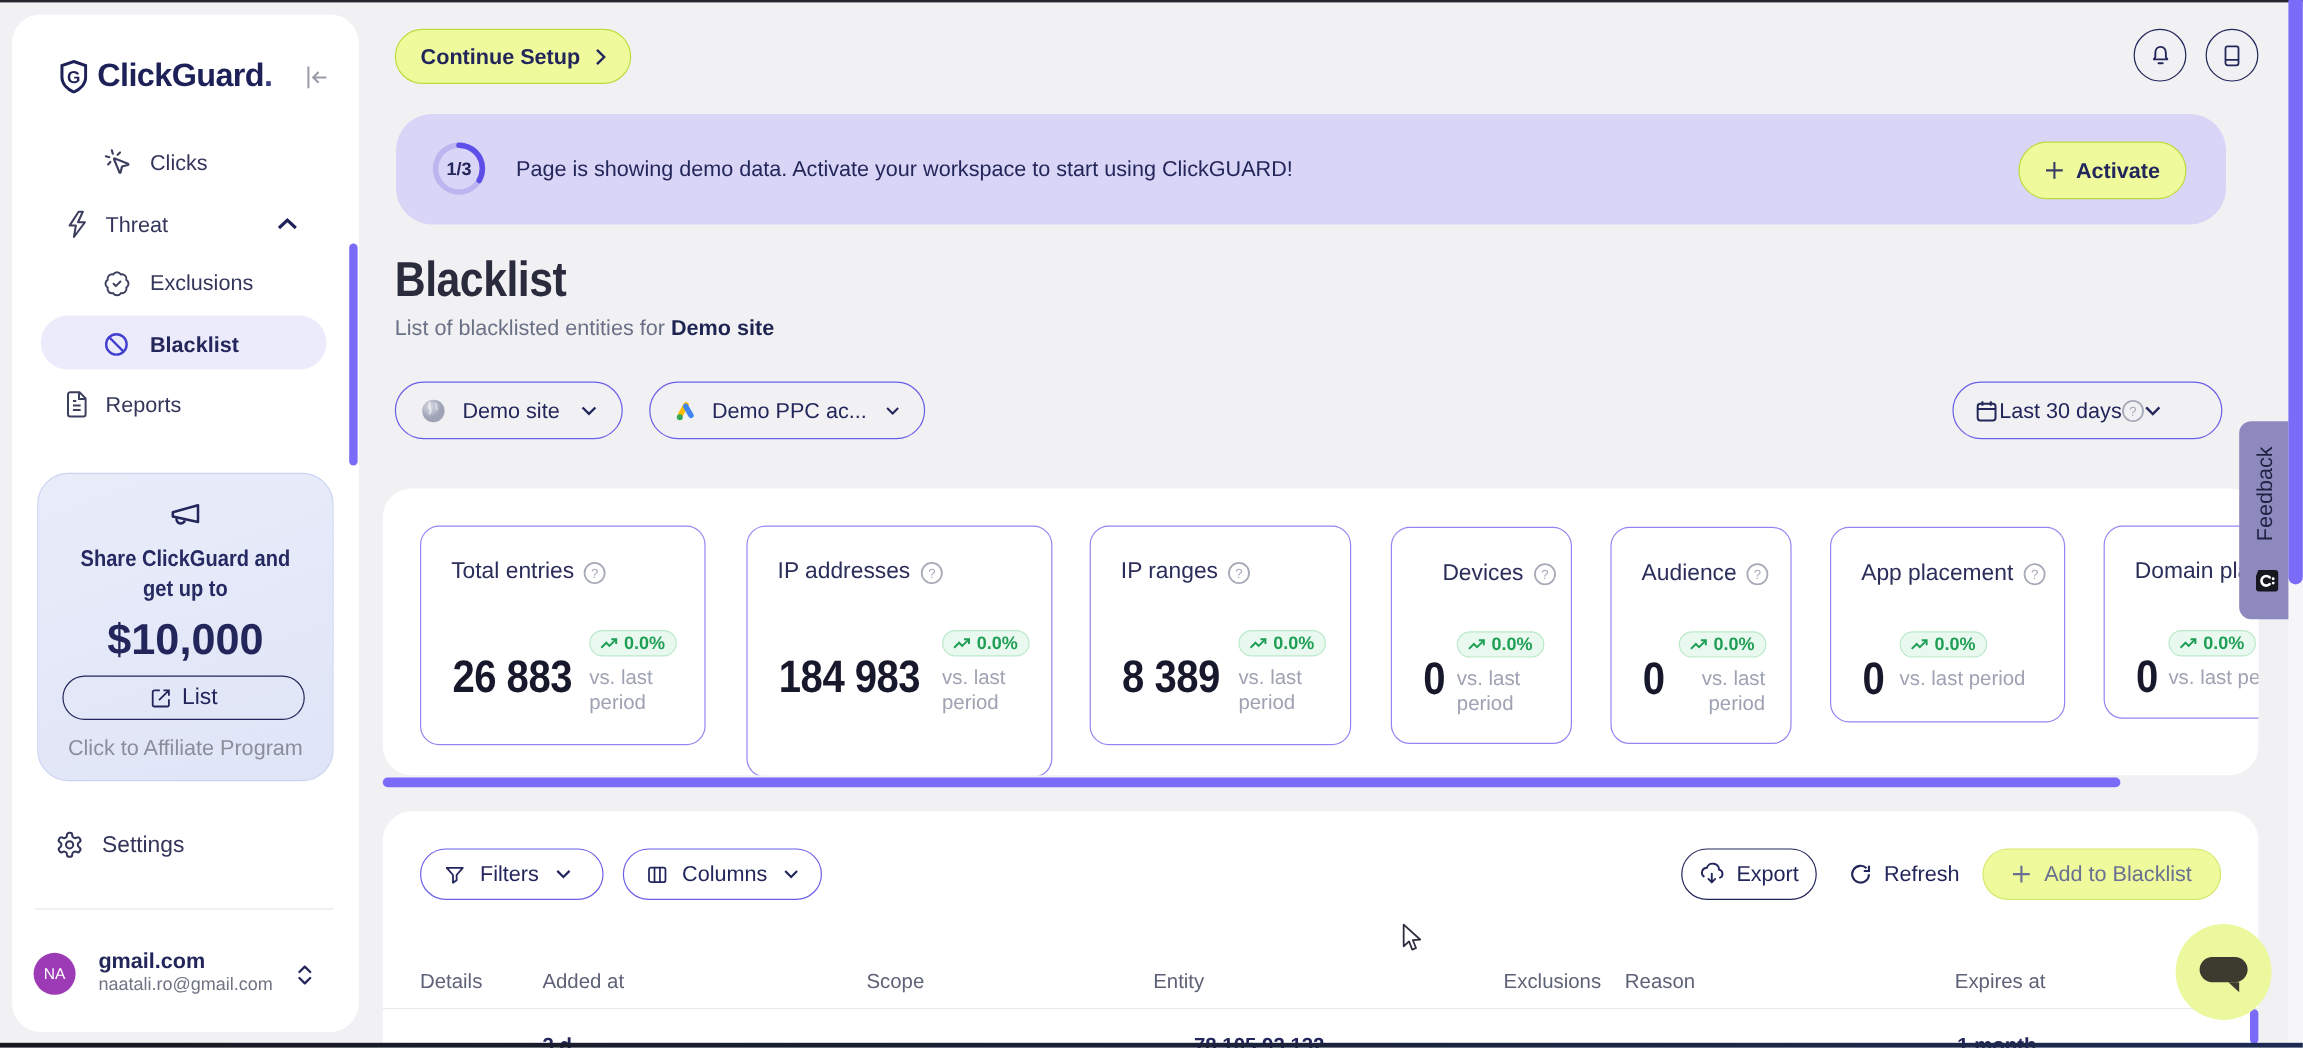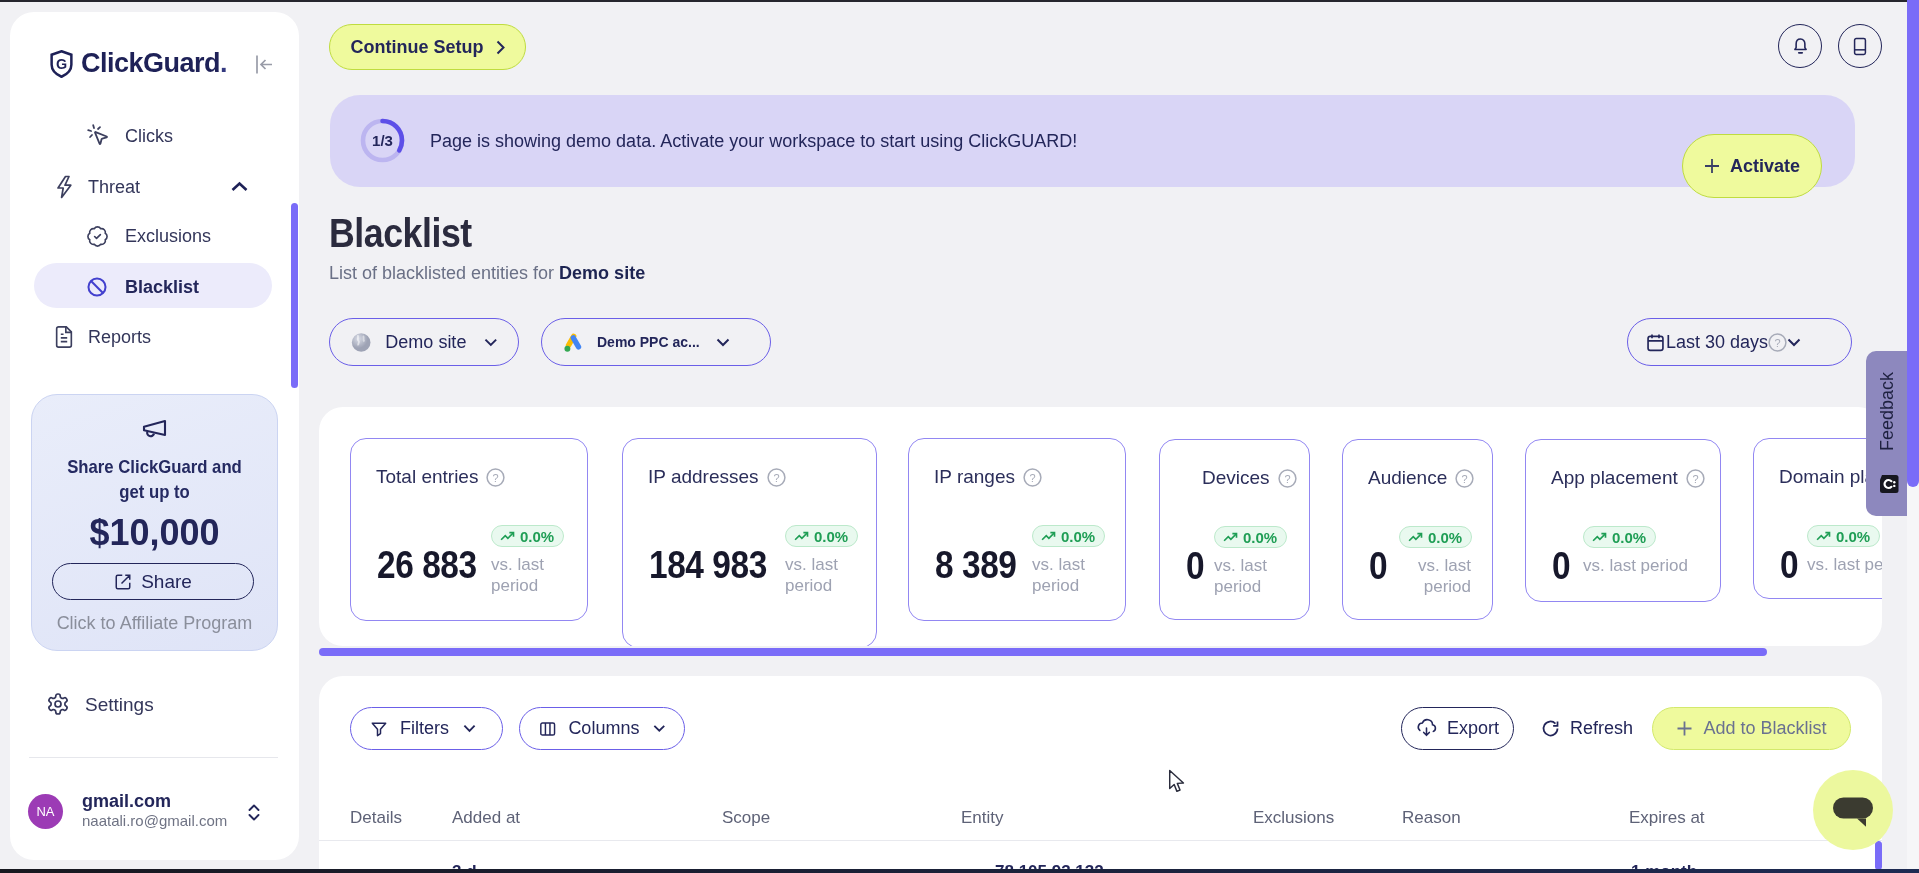--- a/index.html
+++ b/index.html
@@ -69,21 +69,21 @@
 <svg class="abs" style="left:140px;top:414px;" width="29" height="28" viewBox="0 0 24 24">
   <path d="m3 11 18-5v12L3 14v-3z" fill="none" stroke="#23265A" stroke-width="1.8" stroke-linejoin="round"></path>
   <path d="M11.6 16.8a3 3 0 1 1-5.8-1.6" fill="none" stroke="#23265A" stroke-width="1.8"></path>
 </svg>
 <div class="abs" style="left:31px;top:454px;width:247px;text-align:center;font-size:19px;font-weight:bold;color:#252A62;line-height:25px;transform:scaleX(0.88);transform-origin:center top;">Share ClickGuard and<br>get up to</div>
 <div class="abs" style="left:31px;top:512px;width:247px;text-align:center;font-size:36px;font-weight:bold;color:#23265A;">$10,000</div>
 <div class="abs" style="left:52px;top:563px;width:202px;height:37px;border:1.5px solid #23265A;border-radius:19px;background:transparent;display:flex;align-items:center;justify-content:center;gap:9px;">
   <svg width="18" height="18" viewBox="0 0 24 24">
       <path d="M15 3h6v6 M10 14 21 3 M21 13v6a2 2 0 0 1-2 2H5a2 2 0 0 1-2-2V5a2 2 0 0 1 2-2h6" fill="none" stroke="#23265A" stroke-width="2"></path>
     </svg>
-  <span style="font-size:19px;color:#23265A;">Share</span>
+  <span style="font-size:19px;color:#23265A;">List</span>
 </div>
 <div class="abs" style="left:31px;top:613px;width:247px;text-align:center;font-size:18px;color:#8A8E9B;">Click to Affiliate Program</div>
 
 <svg class="abs" style="left:46px;top:692px;" width="24" height="24" viewBox="0 0 24 24">
   <path d="M12.22 2h-.44a2 2 0 0 0-2 2v.18a2 2 0 0 1-1 1.73l-.43.25a2 2 0 0 1-2 0l-.15-.08a2 2 0 0 0-2.73.73l-.22.38a2 2 0 0 0 .73 2.73l.15.1a2 2 0 0 1 1 1.72v.51a2 2 0 0 1-1 1.74l-.15.09a2 2 0 0 0-.73 2.73l.22.38a2 2 0 0 0 2.73.73l.15-.08a2 2 0 0 1 2 0l.43.25a2 2 0 0 1 1 1.73V20a2 2 0 0 0 2 2h.44a2 2 0 0 0 2-2v-.18a2 2 0 0 1 1-1.73l.43-.25a2 2 0 0 1 2 0l.15.08a2 2 0 0 0 2.73-.73l.22-.39a2 2 0 0 0-.73-2.73l-.15-.08a2 2 0 0 1-1-1.74v-.5a2 2 0 0 1 1-1.74l.15-.09a2 2 0 0 0 .73-2.73l-.22-.38a2 2 0 0 0-2.73-.73l-.15.08a2 2 0 0 1-2 0l-.43-.25a2 2 0 0 1-1-1.73V4a2 2 0 0 0-2-2z" fill="none" stroke="#33365A" stroke-width="1.7"></path>
   <circle cx="12" cy="12" r="3" fill="none" stroke="#33365A" stroke-width="1.7"></circle>
 </svg>
 <div class="abs" style="left:85px;top:694px;font-size:19px;color:#33365A;">Settings</div>
 
 <div class="abs" style="left:29px;top:757px;width:249px;height:1px;background:#E6E7EC;"></div>
@@ -115,21 +115,21 @@
   </svg>
 </div>
 
 <div class="abs" style="left:330px;top:95px;width:1525px;height:92px;background:#D9D5F6;border-radius:30px;"></div>
 <svg class="abs" style="left:359px;top:117px;" width="47" height="47" viewBox="0 0 47 47">
   <circle cx="23.5" cy="23.5" r="19.5" fill="none" stroke="#BCB5F0" stroke-width="4.6"></circle>
   <circle cx="23.5" cy="23.5" r="19.5" fill="none" stroke="#5D4FE8" stroke-width="4.6" stroke-linecap="round" stroke-dasharray="40.8 122.5" transform="rotate(-90 23.5 23.5)"></circle>
   <text x="23.5" y="29" font-size="15" font-weight="bold" fill="#23265A" text-anchor="middle" font-family="Liberation Sans">1/3</text>
 </svg>
 <div class="abs" style="left:430px;top:131px;font-size:18px;color:#23265A;">Page is showing demo data. Activate your workspace to start using ClickGUARD!</div>
-<div class="abs limebtn" style="left:1682px;top:118px;width:140px;height:64px;gap:10px;font-size:18px;margin-top:16px;">
+<div class="abs limebtn" style="left:1682px;top:118px;width:140px;height:48px;gap:10px;font-size:18px;">
   <svg width="16" height="16" viewBox="0 0 16 16">
       <path d="M8 1v14 M1 8h14" stroke="#3A3F66" stroke-width="1.8"></path>
     </svg>
   <span>Activate</span>
 </div>
 
 <div class="abs" style="left:329px;top:213px;font-size:41px;line-height:41px;font-weight:bold;color:#2B2B3E;letter-spacing:-0.5px;transform:scaleX(0.87);transform-origin:left top;">Blacklist</div>
 <div class="abs" style="left:329px;top:263px;font-size:18px;color:#6A7086;">List of blacklisted entities for <span style="color:#1D2452;font-weight:bold;">Demo site</span></div>
 
 <div class="abs pill" style="left:329px;top:318px;width:190px;height:48px;padding:0 20px;gap:13px;">
@@ -149,21 +149,21 @@
       <path d="M1.5 1.5 L7 7 L12.5 1.5" fill="none" stroke="#23265A" stroke-width="2"></path>
     </svg>
 </div>
 
 <div class="abs pill" style="left:541px;top:318px;width:230px;height:48px;padding:0 20px;gap:12px;">
   <svg width="23" height="21" viewBox="0 0 24 22">
     <rect x="6.7" y="1" width="5.6" height="16.5" rx="2.8" fill="#FBBC04" transform="rotate(30 9.5 9.2)"></rect>
     <circle cx="5.6" cy="17.6" r="3.1" fill="#34A853"></circle>
     <rect x="11.7" y="2.6" width="5.6" height="16.5" rx="2.8" fill="#4285F4" transform="rotate(-30 14.5 10.8)"></rect>
   </svg>
-  <span style="font-size:14px;color:#23265A;white-space:nowrap;font-weight:bold;">Demo PPC ac...</span>
+  <span style="font-size:18px;color:#23265A;white-space:nowrap;">Demo PPC ac...</span>
   <svg width="14" height="9" viewBox="0 0 14 9" style="margin-left:4px;">
       <path d="M1.5 1.5 L7 7 L12.5 1.5" fill="none" stroke="#23265A" stroke-width="2"></path>
     </svg>
 </div>
 
 <div class="abs pill" style="left:1627px;top:318px;width:225px;height:48px;padding:0 17px;gap:0;">
   <svg width="21" height="21" viewBox="0 0 24 24">
     <rect x="3.5" y="5" width="17" height="16" rx="2.5" fill="none" stroke="#23265A" stroke-width="1.9"></rect>
     <path d="M3.5 10.2 H20.5 M8 2.8 V7 M16 2.8 V7" stroke="#23265A" stroke-width="1.9" fill="none"></path>
   </svg>
@@ -347,21 +347,21 @@
       <path d="M8.5 1.5v14 M1.5 8.5h14" stroke="#6A7190" stroke-width="1.8"></path>
     </svg>
   <span style="font-size:18px;color:#6A7190;font-weight:normal;">Add to Blacklist</span>
 </div>
 
 <div class="abs" style="left:350px;top:808px;font-size:17px;color:#5E6277;">Details</div>
 <div class="abs" style="left:452px;top:808px;font-size:17px;color:#5E6277;">Added at</div>
 <div class="abs" style="left:722px;top:808px;font-size:17px;color:#5E6277;">Scope</div>
 <div class="abs" style="left:961px;top:808px;font-size:17px;color:#5E6277;">Entity</div>
 <div class="abs" style="left:1253px;top:808px;font-size:17px;color:#5E6277;">Exclusions</div>
-<div class="abs" style="left:1402px;top:808px;font-size:17px;color:#5E6277;">Reason</div>
+<div class="abs" style="left:1354px;top:808px;font-size:17px;color:#5E6277;">Reason</div>
 <div class="abs" style="left:1629px;top:808px;font-size:17px;color:#5E6277;">Expires at</div>
 <div class="abs" style="left:319px;top:840px;width:1563px;height:1px;background:#E8E9EE;"></div>
 
 <div class="abs" style="left:452px;top:862px;font-size:17px;font-weight:bold;color:#23265A;">3 d</div>
 <div class="abs" style="left:995px;top:862px;font-size:17px;font-weight:bold;color:#23265A;">78.105.93.132</div>
 <div class="abs" style="left:1631px;top:862px;font-size:17px;font-weight:bold;color:#23265A;">1 month</div>
 
 <div class="abs" style="left:1875px;top:841px;width:7px;height:29px;background:#7A6CF8;border-radius:4px;"></div>
 
 <svg class="abs" style="left:1168px;top:769px;" width="18" height="26" viewBox="0 0 17 25">

